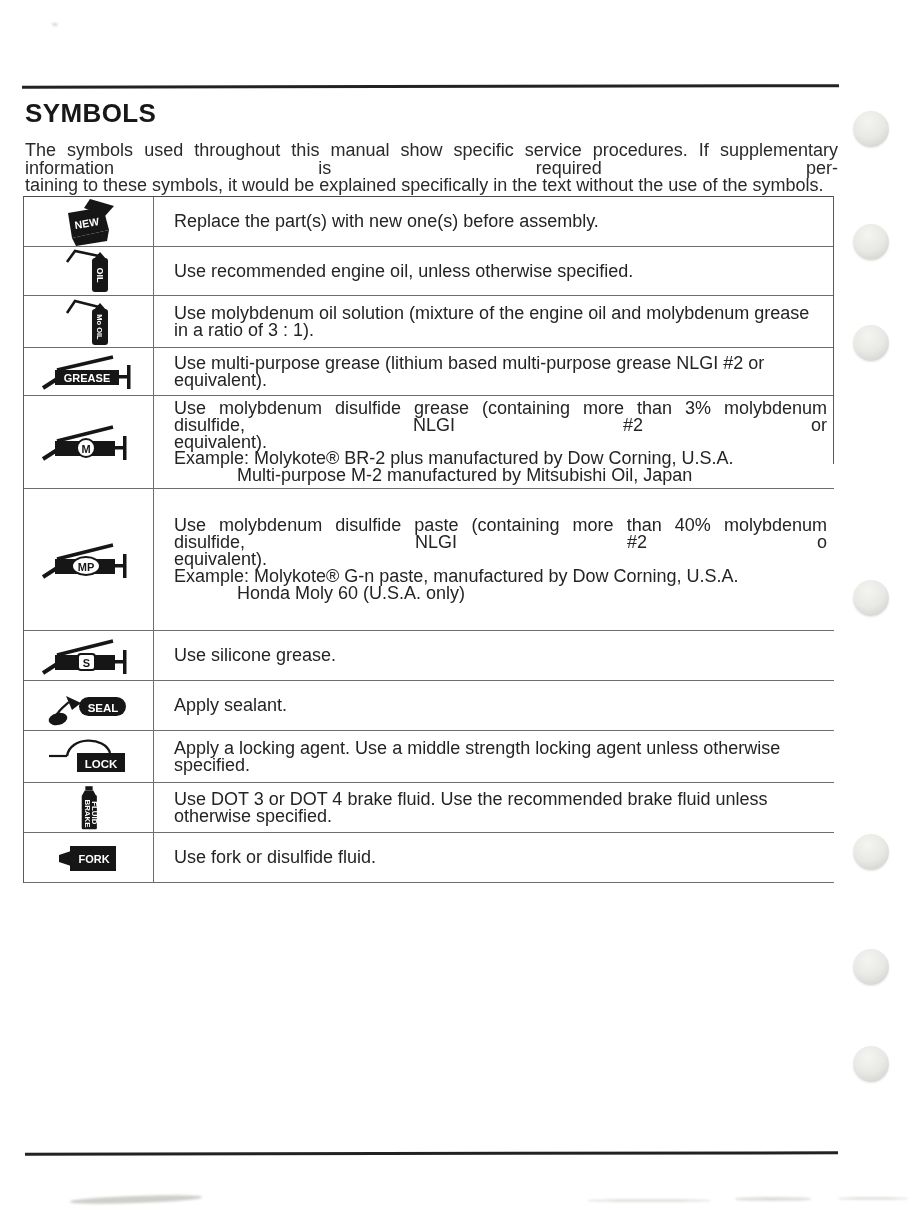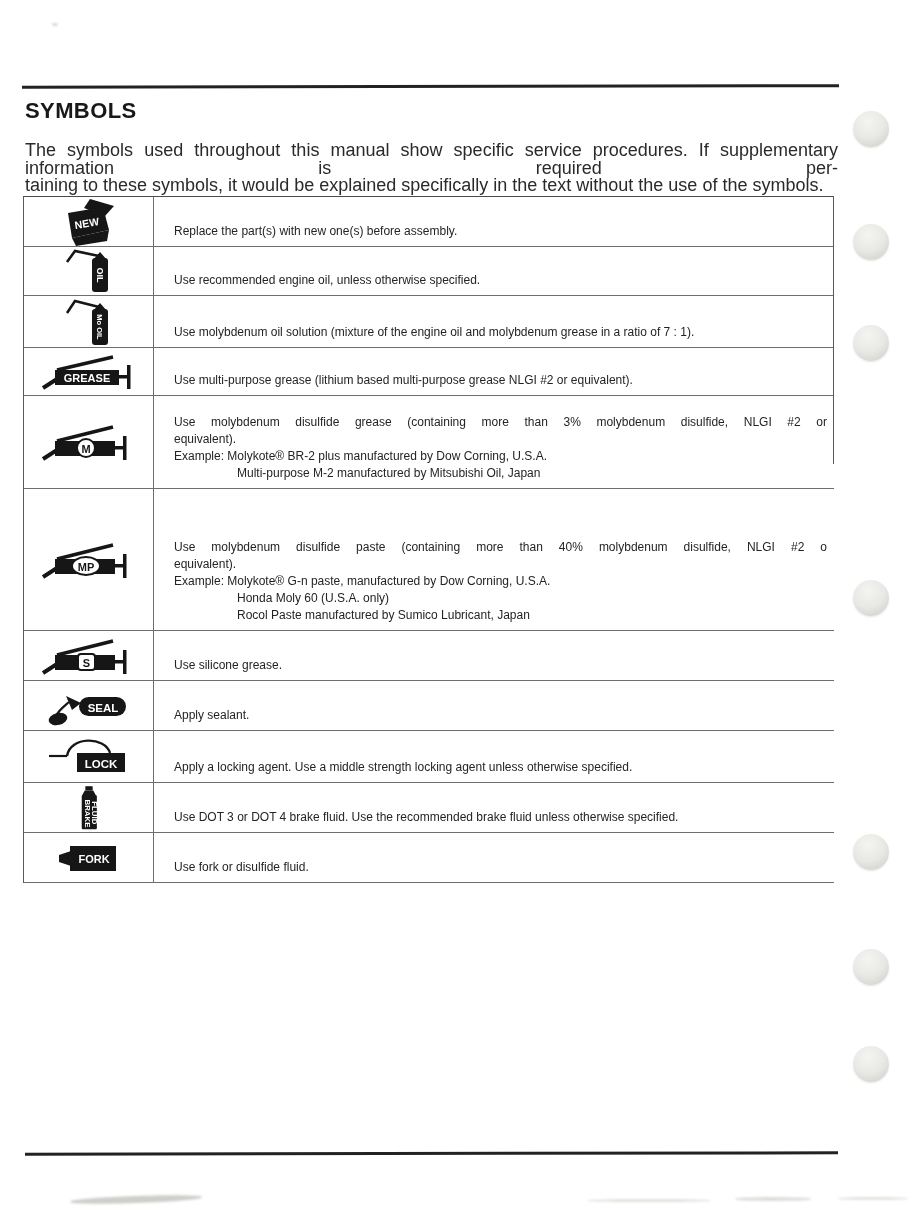--- a/index.html
+++ b/index.html
@@ -5,35 +5,35 @@
   * { margin:0; padding:0; box-sizing:border-box; }
   body { background:#888; }
   .page {
     position:relative; width:919px; height:1208px; margin:0 auto;
     background:#ffffff; overflow:hidden;
     font-family:"Liberation Sans", sans-serif; color:#262626;
   }
   .rule { position:absolute; background:#222; }
   .rule.top { left:22px; top:85px; width:817px; height:3px; transform:rotate(-0.12deg); }
   .rule.bottom { left:25px; top:1152px; width:813px; height:3px; transform:rotate(-0.1deg); }
-  .title { position:absolute; left:25px; top:98px; font-size:22px; font-weight:bold; letter-spacing:.4px; color:#181818; }
+  .title { position:absolute; left:25px; top:98px; font-size:26px; font-weight:bold; letter-spacing:.4px; color:#181818; }
   .intro { position:absolute; left:25px; top:142px; width:813px; font-size:18px; line-height:17.6px; color:#2a2a2a; }
   .intro .l1 { text-align:justify; text-align-last:justify; }
 
   .symtable {
     position:absolute; left:23px; top:196px; width:811px;
     border-top:1.5px solid #4a4a4a; border-left:1px solid #5a5a5a;
   }
   .row { display:flex; border-bottom:1px solid #6e6e6e; }
   .r0{height:50px}.r1{height:49px}.r2{height:52px}.r3{height:48px}.r4{height:93px}
   .r5{height:142px}.r6{height:50px}.r7{height:52px}.r8{height:50px}.r9{height:50px}.r10{height:50px}
   .icell { width:130px; min-width:130px; border-right:1px solid #6e6e6e;
            display:flex; align-items:center; justify-content:center; }
-  .tcell { flex:1; padding:6px 7px 6px 20px; font-size:12px; line-height:16.9px;
-           display:flex; flex-direction:column; justify-content:flex-end; color:#242424; }
+  .tcell { flex:1; padding:6px 7px 6px 20px; font-size:18px; line-height:16.9px;
+           display:flex; flex-direction:column; justify-content:center; color:#242424; }
   .jl { text-align:justify; text-align-last:justify; }
   .ind { padding-left:63px; }
   .rb-seg { position:absolute; left:809px; top:-1px; width:1px; height:268px; background:#5a5a5a; }
 
   svg { display:block; }
   .ink { fill:#161616; }
   .stk { stroke:#161616; fill:none; }
   .wtxt { fill:#ffffff; font-family:"Liberation Sans",sans-serif; font-weight:bold; }
   .btxt { fill:#161616; font-family:"Liberation Sans",sans-serif; font-weight:bold; }
 
@@ -97,21 +97,21 @@
     <div class="row r2">
       <div class="icell">
         <svg width="52" height="50" viewBox="0 0 52 50">
           <path class="stk" d="M36 10 L12 4 L4 16" stroke-width="2.6"></path>
           <polygon class="ink" points="30,14 37,6 44,14"></polygon>
           <rect class="ink" x="29" y="12" width="16" height="36" rx="3"></rect>
           <text class="wtxt" x="37" y="33" font-size="7.5" text-anchor="middle" transform="rotate(90 37 30)">Mo OIL</text>
         </svg>
       </div>
       <div class="tcell">
-        <div>Use molybdenum oil solution (mixture of the engine oil and molybdenum grease in a ratio of 7 : 1).</div>
+        <div>Use molybdenum oil solution (mixture of the engine oil and molybdenum grease in a ratio of 3 : 1).</div>
       </div>
     </div>
 
     <div class="row r3">
       <div class="icell">
         <svg width="96" height="42" viewBox="0 0 96 42">
           <path class="stk" d="M16 19 L72 6" stroke-width="3.4"></path>
           <path class="stk" d="M16 28 L2 37" stroke-width="4"></path>
           <rect class="ink" x="14" y="19" width="64" height="15"></rect>
           <rect class="ink" x="78" y="24" width="8" height="3.5"></rect>
@@ -154,21 +154,20 @@
           <rect class="ink" x="82" y="16" width="3.5" height="24"></rect>
           <ellipse cx="45" cy="28" rx="14" ry="9" fill="#fff" stroke="#161616" stroke-width="2"></ellipse>
           <text class="btxt" x="45" y="32.5" font-size="11" text-anchor="middle">MP</text>
         </svg>
       </div>
       <div class="tcell">
         <div class="jl">Use molybdenum disulfide paste (containing more than 40% molybdenum disulfide, NLGI #2 o</div>
         <div>equivalent).</div>
         <div>Example: Molykote® G-n paste, manufactured by Dow Corning, U.S.A.</div>
         <div class="ind">Honda Moly 60 (U.S.A. only)</div>
-        <div class="ind">Rocol Paste manufactured by Sumico Lubricant, Japan</div>
       </div>
     </div>
 
     <div class="row r6">
       <div class="icell">
         <svg width="96" height="44" viewBox="0 0 96 44">
           <path class="stk" d="M16 21 L72 7" stroke-width="3.4"></path>
           <path class="stk" d="M16 30 L2 39" stroke-width="4"></path>
           <rect class="ink" x="14" y="21" width="60" height="15"></rect>
           <rect class="ink" x="74" y="26" width="8" height="3.5"></rect>

